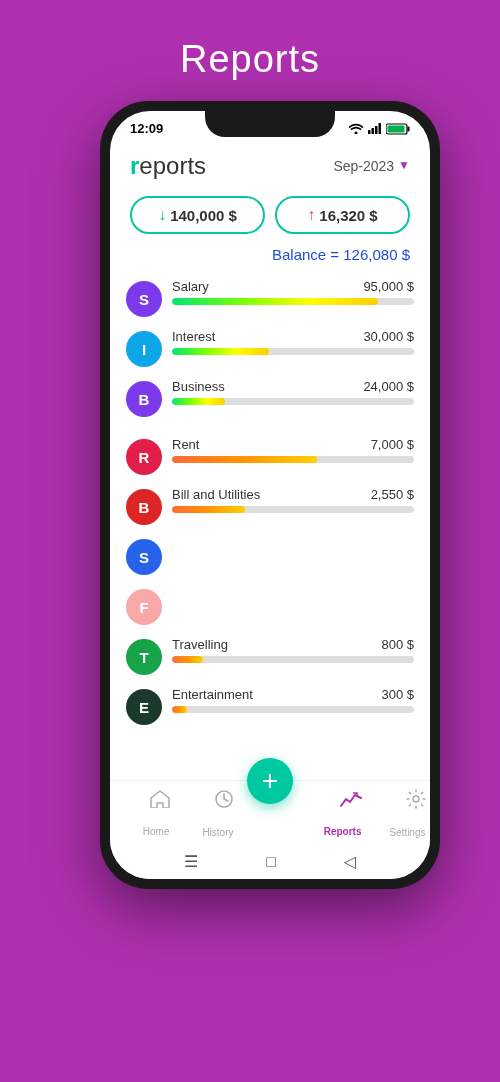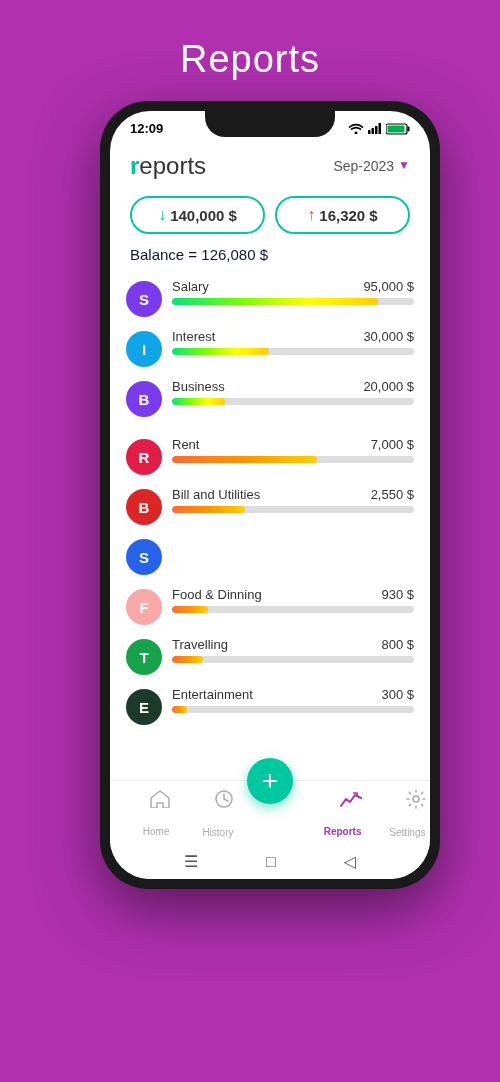--- a/index.html
+++ b/index.html
@@ -123,23 +123,23 @@
       font-size: 15px;
       font-weight: 600;
       color: #333;
       background: white;
     }
 
     .summary-btn .arrow-down { color: #00c896; font-size: 16px; }
     .summary-btn .arrow-up { color: #ff4444; font-size: 16px; }
 
     .balance-row {
-      text-align: left;
+      text-align: right;
       font-size: 15px;
-      color: #0f172a;
+      color: #1d4ed8;
       padding: 4px 20px 10px 20px;
       font-weight: 500;
     }
 
     
     .category-list {
       flex: 1;
       overflow-y: auto;
       padding: 0 16px;
     }
@@ -353,21 +353,21 @@
       <div class="progress-bar-bg">
         <div class="progress-bar-fill" style="width:40%"></div>
       </div>
     </div>
   </div>
         <div class="category-item">
     <div class="cat-avatar" style="background:#7c3aed">B</div>
     <div class="cat-info">
       <div class="cat-name-row">
         <span class="cat-name">Business</span>
-        <span class="cat-amount">20,000 $</span>
+        <span class="cat-amount">24,000 $</span>
       </div>
       <div class="progress-bar-bg">
         <div class="progress-bar-fill" style="width:22%"></div>
       </div>
     </div>
   </div>
         <div class="separator"></div>
         <div class="category-item">
     <div class="cat-avatar" style="background:#e11d48">R</div>
     <div class="cat-info">
@@ -390,29 +390,20 @@
       <div class="progress-bar-bg">
         <div class="progress-bar-fill expense" style="width:30%"></div>
       </div>
     </div>
   </div>
         <div class="category-item">
     <div class="cat-avatar" style="background:#2563eb">S</div>
   </div>
         <div class="category-item">
     <div class="cat-avatar" style="background:#f9a8a8">F</div>
-    <div class="cat-info">
-      <div class="cat-name-row">
-        <span class="cat-name">Food &amp; Dinning</span>
-        <span class="cat-amount">930 $</span>
-      </div>
-      <div class="progress-bar-bg">
-        <div class="progress-bar-fill expense" style="width:15%"></div>
-      </div>
-    </div>
   </div>
         <div class="category-item">
     <div class="cat-avatar" style="background:#16a34a">T</div>
     <div class="cat-info">
       <div class="cat-name-row">
         <span class="cat-name">Travelling</span>
         <span class="cat-amount">800 $</span>
       </div>
       <div class="progress-bar-bg">
         <div class="progress-bar-fill expense" style="width:13%"></div>

